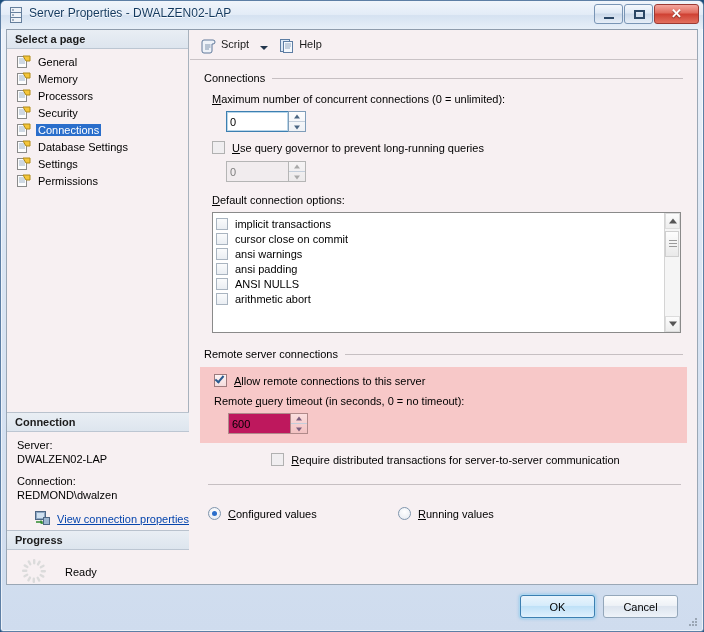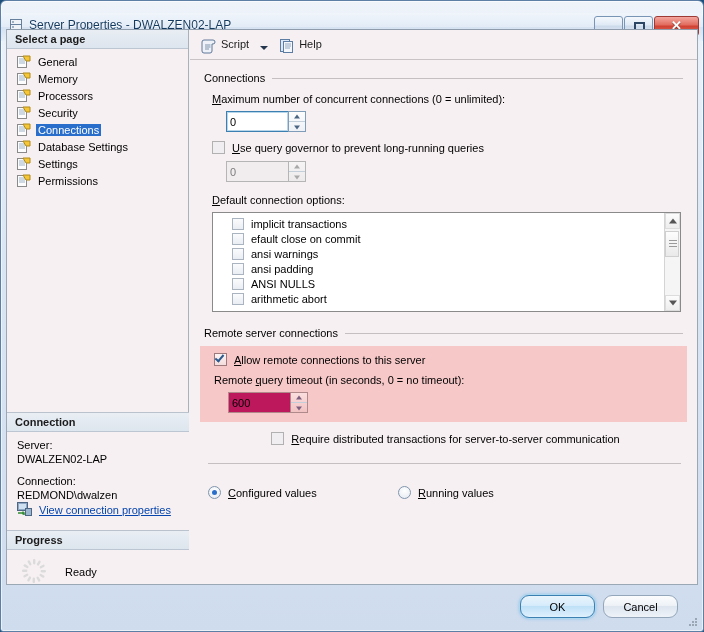--- a/index.html
+++ b/index.html
@@ -18,21 +18,21 @@
     left: 0; top: 0;
     width: 704px; height: 632px;
     background: linear-gradient(to bottom, #eef3fa 0%, #dbe6f4 40%, #cfdcee 100%);
     border: 1px solid #5d7fa5;
     border-radius: 6px 6px 3px 3px;
     box-shadow: inset 0 0 0 1px rgba(255,255,255,.6);
   }
 
   
   .titlebar {
-    position: absolute; left: 0; top: 12px;
+    position: absolute; left: 0; top: 0;
     width: 702px; height: 28px;
     border-radius: 5px 5px 0 0;
     background: linear-gradient(to bottom, #f0f5fb 0%, #e3ecf7 48%, #d5e2f1 52%, #e7eff8 100%);
   }
   .title-icon {
     position: absolute; left: 8px; top: 6px;
     width: 14px; height: 16px;
   }
   .title-text {
     position: absolute; left: 28px; top: 5px;
@@ -97,21 +97,21 @@
   .sb-section {
     position: absolute; left: 0; width: 182px;
     border-top: 1px solid #b9c2cd;
     background: #f7f0f2;
   }
   .conn-sec { top: 382px; height: 118px; }
   .prog-sec { top: 500px; height: 54px; }
   .conn-body { padding: 6px 0 0 10px; }
   .conn-row { font-size: 11px; color: #000; line-height: 14px; }
   .conn-gap { height: 8px; }
-  .link-row { display: flex; align-items: center; margin-top: 0; }
+  .link-row { display: flex; align-items: center; margin-top: 9px; justify-content: flex-end; }
   .link-txt {
     color: #0645ad; text-decoration: underline;
     font-size: 11px; margin-left: 6px; cursor: pointer;
   }
   .prog-body { display: flex; align-items: center; padding: 8px 0 0 14px; }
   .ready-txt { margin-left: 18px; font-size: 11px; color: #000; }
 
   
   .main {
     position: absolute; left: 183px; top: 0;
@@ -204,24 +204,23 @@
     position: absolute; left: 3px; top: 3px;
     width: 5px; height: 5px; border-radius: 50%;
     background: #2a6ecb;
   }
   .rd-lbl { margin-left: 7px; font-size: 11px; color: #000; }
 
   
   .listbox {
     border: 1px solid #8a8a8a;
     background: #fff;
-    height: 100px;
+    height: 121px;
     display: flex;
     position: relative;
-    padding-left: 16px;
   }
   .lb-items { flex: 1; padding: 3px 0 0 3px; overflow: hidden; }
   .lb-row { display: flex; align-items: center; height: 15px; }
   .lb-cb {
     width: 12px; height: 12px; flex: none;
     border: 1px solid #a9b4c0;
     background: linear-gradient(to bottom,#fafbfc,#eaeef3);
   }
   .lb-txt { margin-left: 7px; font-size: 11px; color: #000; }
   .vscroll {
@@ -258,21 +257,21 @@
   
   .footer {
     position: absolute; left: 0; bottom: 0;
     width: 702px; height: 46px;
   }
   .btn {
     position: absolute; top: 10px;
     width: 75px; height: 23px;
     font-family: "Liberation Sans", sans-serif; font-size: 11px;
     color: #000;
-    border: 1px solid #94a7ba; border-radius: 9px;
+    border: 1px solid #94a7ba; border-radius: 3px;
     background: linear-gradient(to bottom,#fbfcfd 0%,#eef2f7 45%,#dde5ef 50%,#eef3f9 100%);
     cursor: default;
   }
   .btn.ok {
     left: 519px;
     border-color: #3c7fb1;
     background: linear-gradient(to bottom,#eaf4fc 0%,#d6ecfb 45%,#bfe1f7 50%,#dff0fd 100%);
     box-shadow: 0 0 0 1px #aed7f0, 0 0 3px 1px rgba(88,172,220,.55);
   }
   .btn.cancel { left: 602px; }
@@ -554,21 +553,21 @@
         </label>
 
         <div class="listbox" style="margin:0 2px 0 8px;">
           <div class="lb-items">
             <div class="lb-row">
               <span class="lb-cb"></span>
               <span class="lb-txt">implicit transactions</span>
             </div>
             <div class="lb-row">
               <span class="lb-cb"></span>
-              <span class="lb-txt">efault close on commit</span>
+              <span class="lb-txt">cursor close on commit</span>
             </div>
             <div class="lb-row">
               <span class="lb-cb"></span>
               <span class="lb-txt">ansi warnings</span>
             </div>
             <div class="lb-row">
               <span class="lb-cb"></span>
               <span class="lb-txt">ansi padding</span>
             </div>
             <div class="lb-row">

